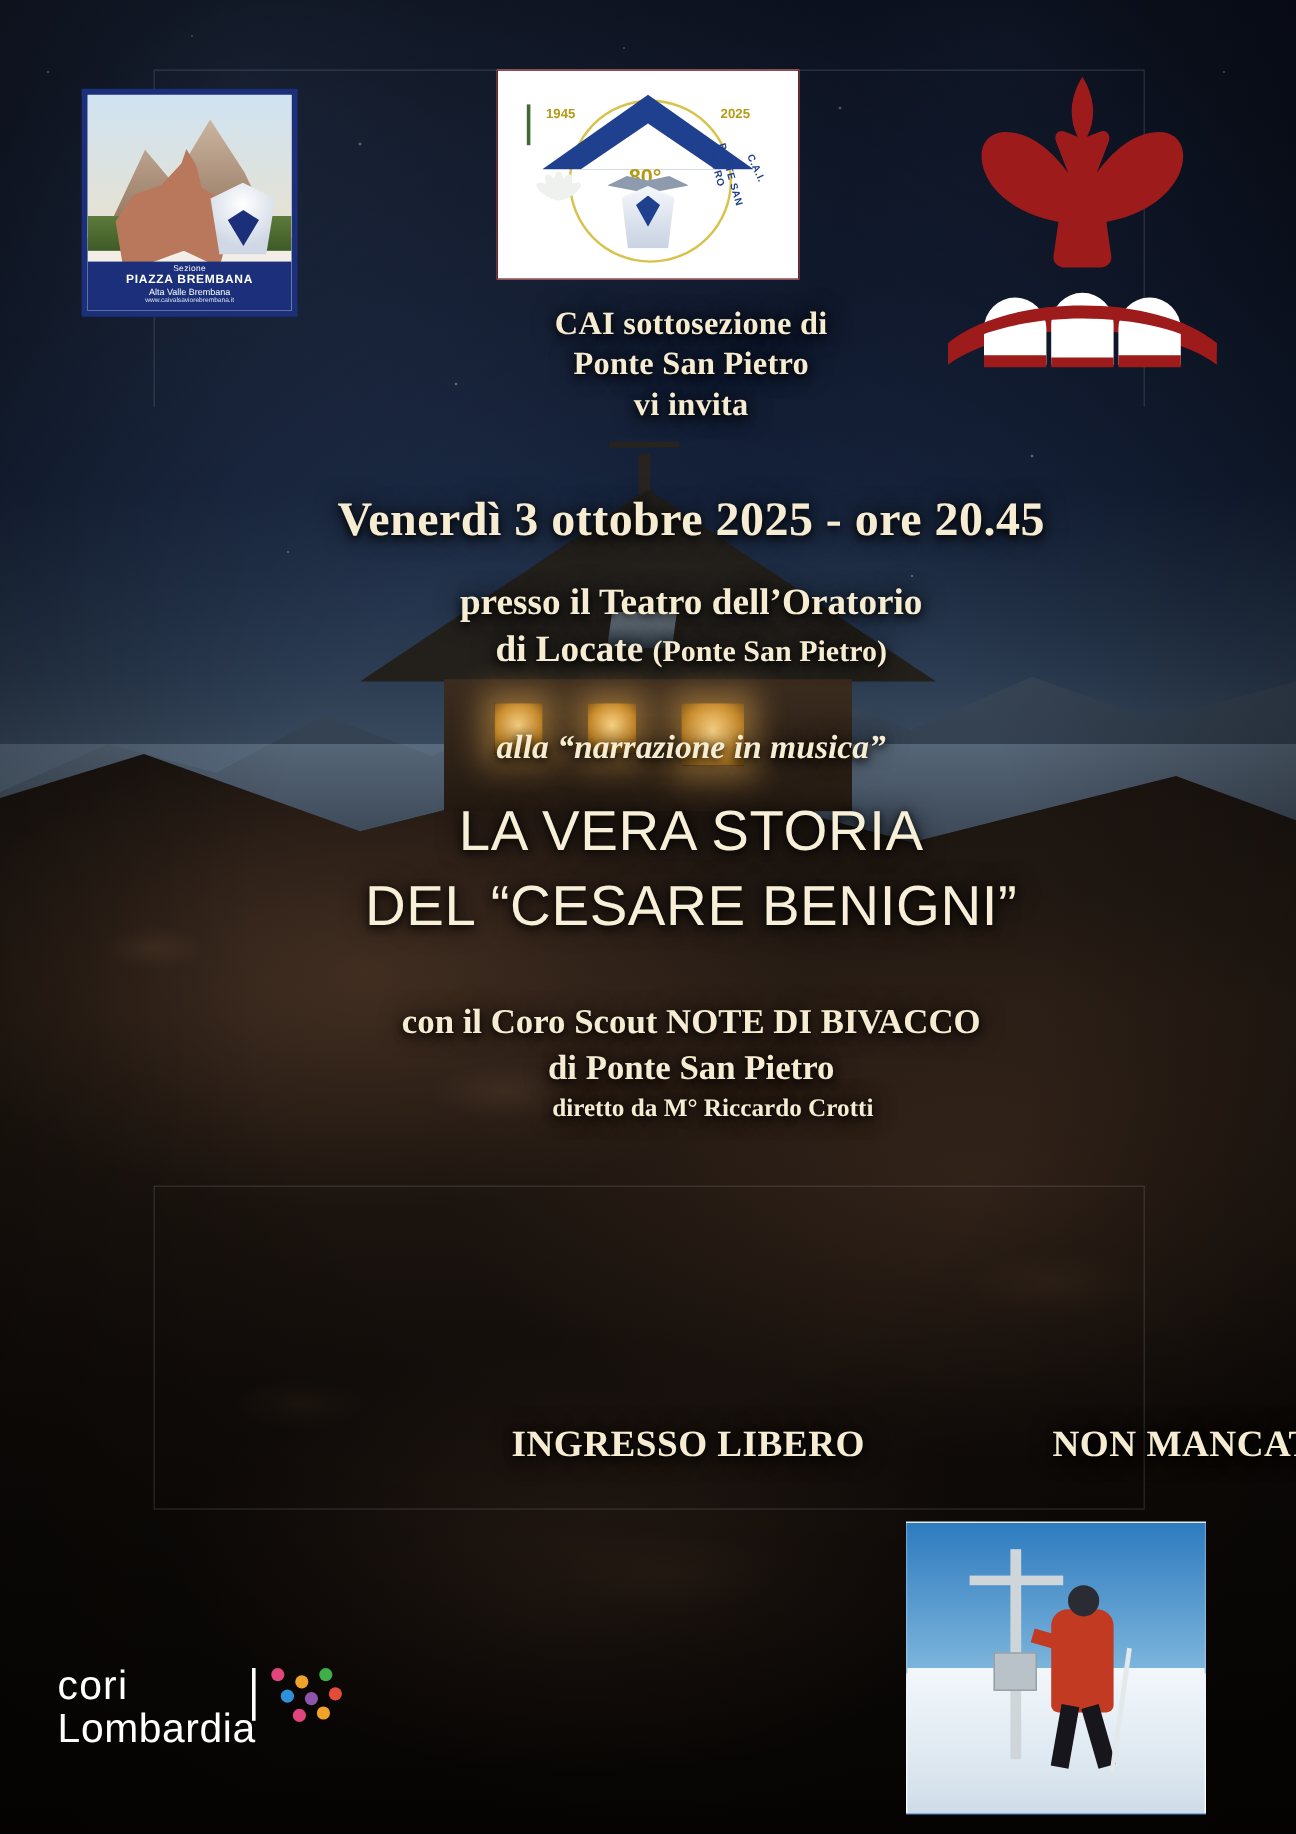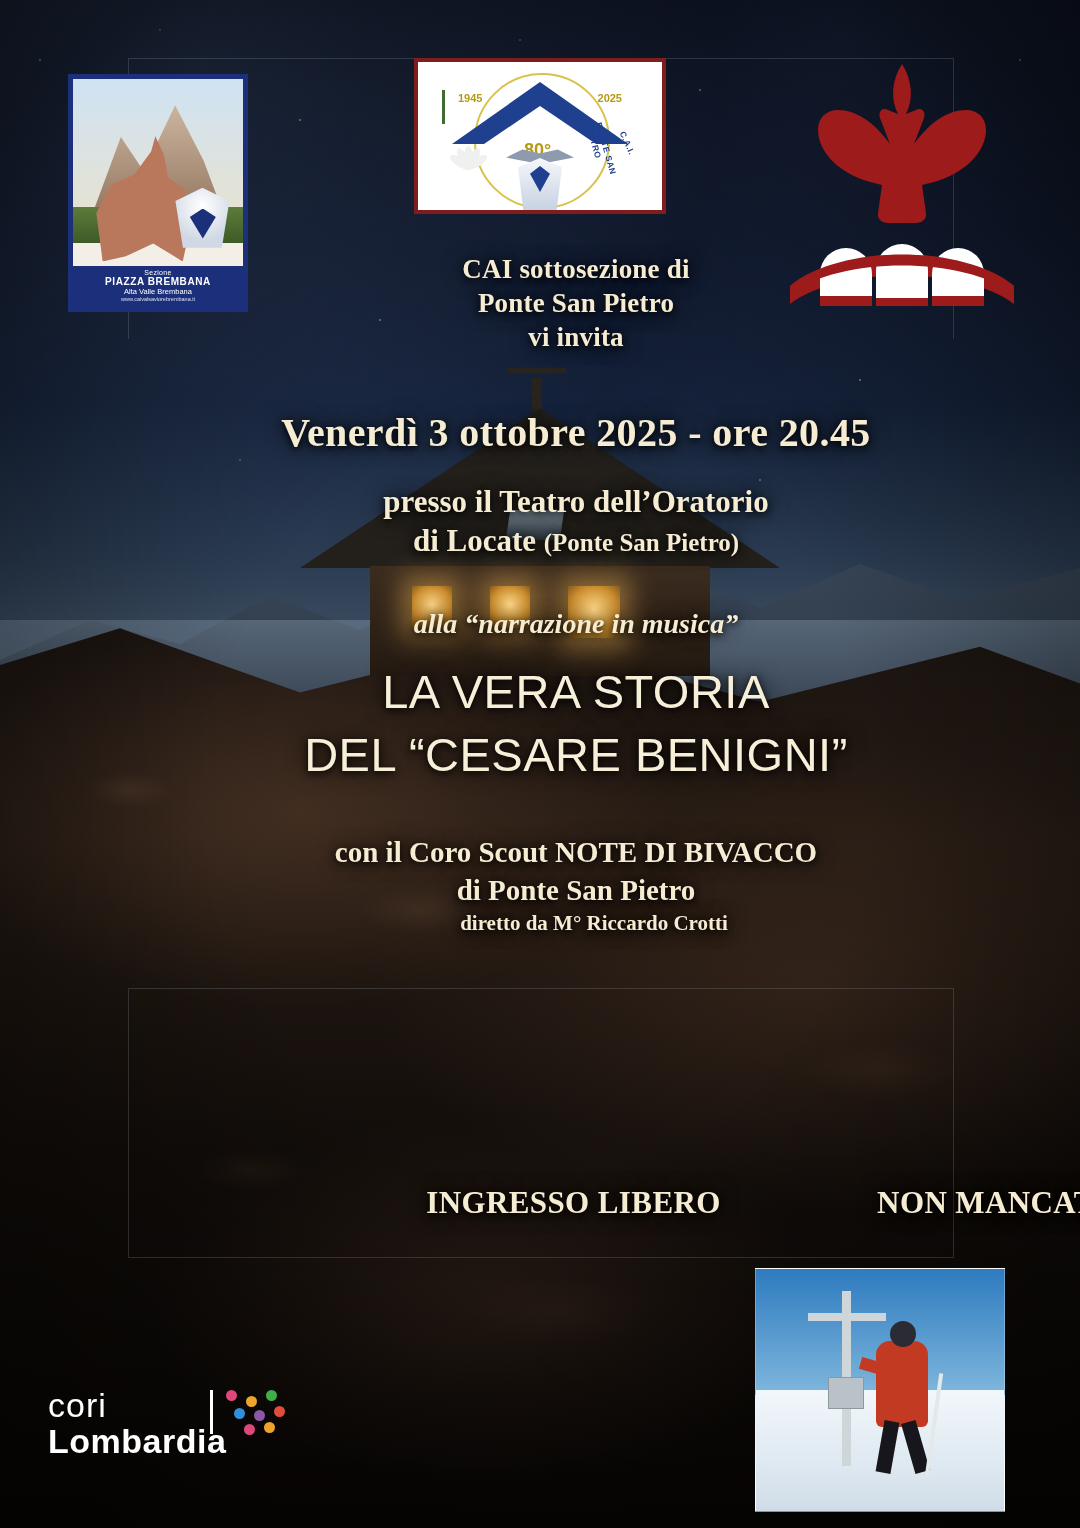--- a/index.html
+++ b/index.html
@@ -229,21 +229,21 @@
     position: absolute;
     border: 1px solid rgba(190,200,215,0.18);
   }
   .frame-top { left: 128px; top: 58px; width: 824px; height: 280px; border-bottom: none; }
   .frame-bot { left: 128px; top: 988px; width: 824px; height: 268px; }
 
   
   .logo-cai-brembana {
     position: absolute;
     left: 68px; top: 74px;
-    width: 180px; height: 238px;
+    width: 180px; height: 190px;
     background: #1b2f7a;
     padding: 5px;
     box-sizing: border-box;
   }
   .lcb-inner {
     position: relative;
     width: 100%; height: 100%;
     background: #f3efe6;
     overflow: hidden;
   }
@@ -287,23 +287,23 @@
   }
   .lcb-t1 { font-size: 7px; letter-spacing: .3px; }
   .lcb-t2 { font-size: 10px; font-weight: bold; letter-spacing: .6px; }
   .lcb-t3 { font-size: 7.5px; }
   .lcb-t4 { font-size: 5.5px; color: #d8e0f2; }
 
   
   .logo-cai-psp {
     position: absolute;
     left: 414px; top: 58px;
-    width: 252px; height: 156px;
+    width: 252px; height: 175px;
     background: #ffffff;
-    border: 4px solid #7f1d1d;
+    border: 1px solid #7f1d1d;
     box-sizing: border-box;
   }
   .psp-ring {
     position: absolute; left: 50%; top: 52%;
     width: 132px; height: 132px; margin-left: -66px; margin-top: -66px;
     border: 2px solid #d8c24a;
     border-radius: 50%;
   }
   .psp-tri {
     position: absolute; left: 50%; top: 20px;
@@ -438,21 +438,21 @@
 
   
   .cori {
     position: absolute;
     left: 48px; top: 1388px;
     width: 260px; height: 96px;
     color: #ffffff;
     font-family: "Liberation Sans", sans-serif;
   }
   .cori .l1 { font-size: 34px; letter-spacing: 1px; line-height: 1.05; }
-  .cori .l2 { font-size: 34px; font-weight: bold; letter-spacing: .5px; line-height: 1.05; }
+  .cori .l2 { font-size: 34px; font-weight: normal; letter-spacing: .5px; line-height: 1.05; }
   .cori .dots {
     position: absolute; left: 178px; top: 2px; width: 68px; height: 40px;
   }
   .cori .dots span {
     position: absolute; width: 11px; height: 11px; border-radius: 50%;
   }
   .cori .bar {
     position: absolute; left: 162px; top: 2px; width: 3px; height: 44px;
     background: #ffffff;
   }

